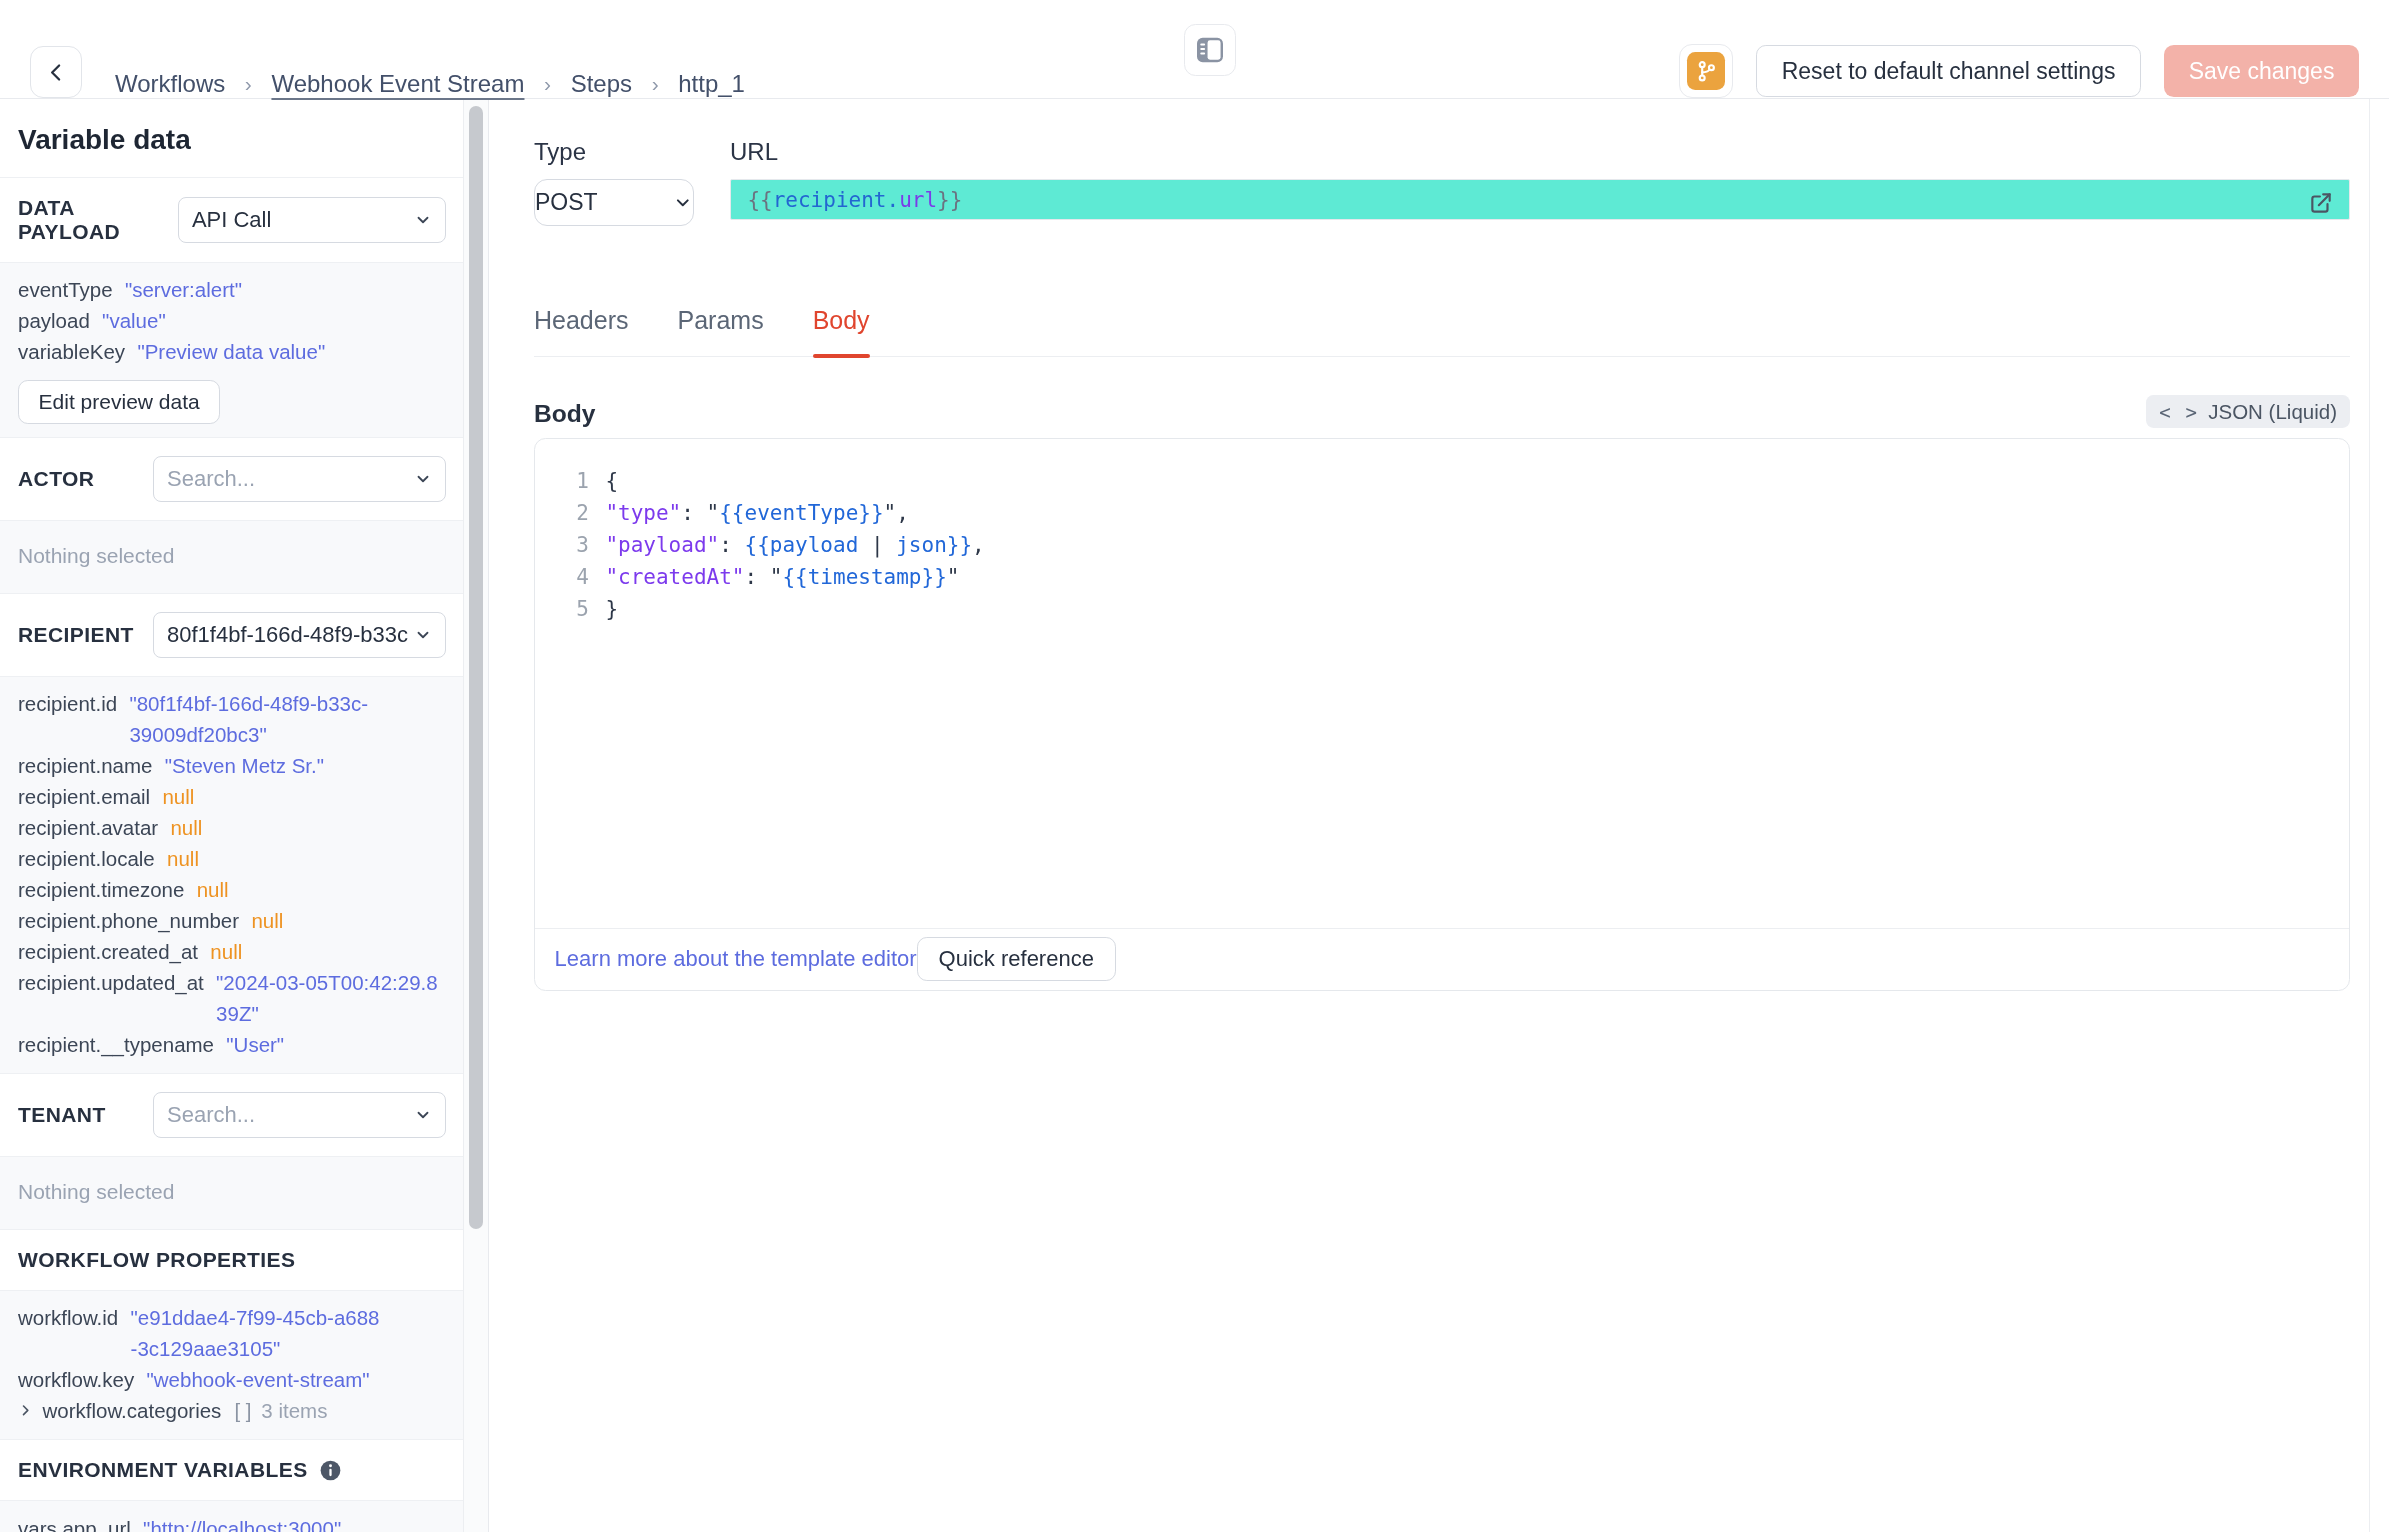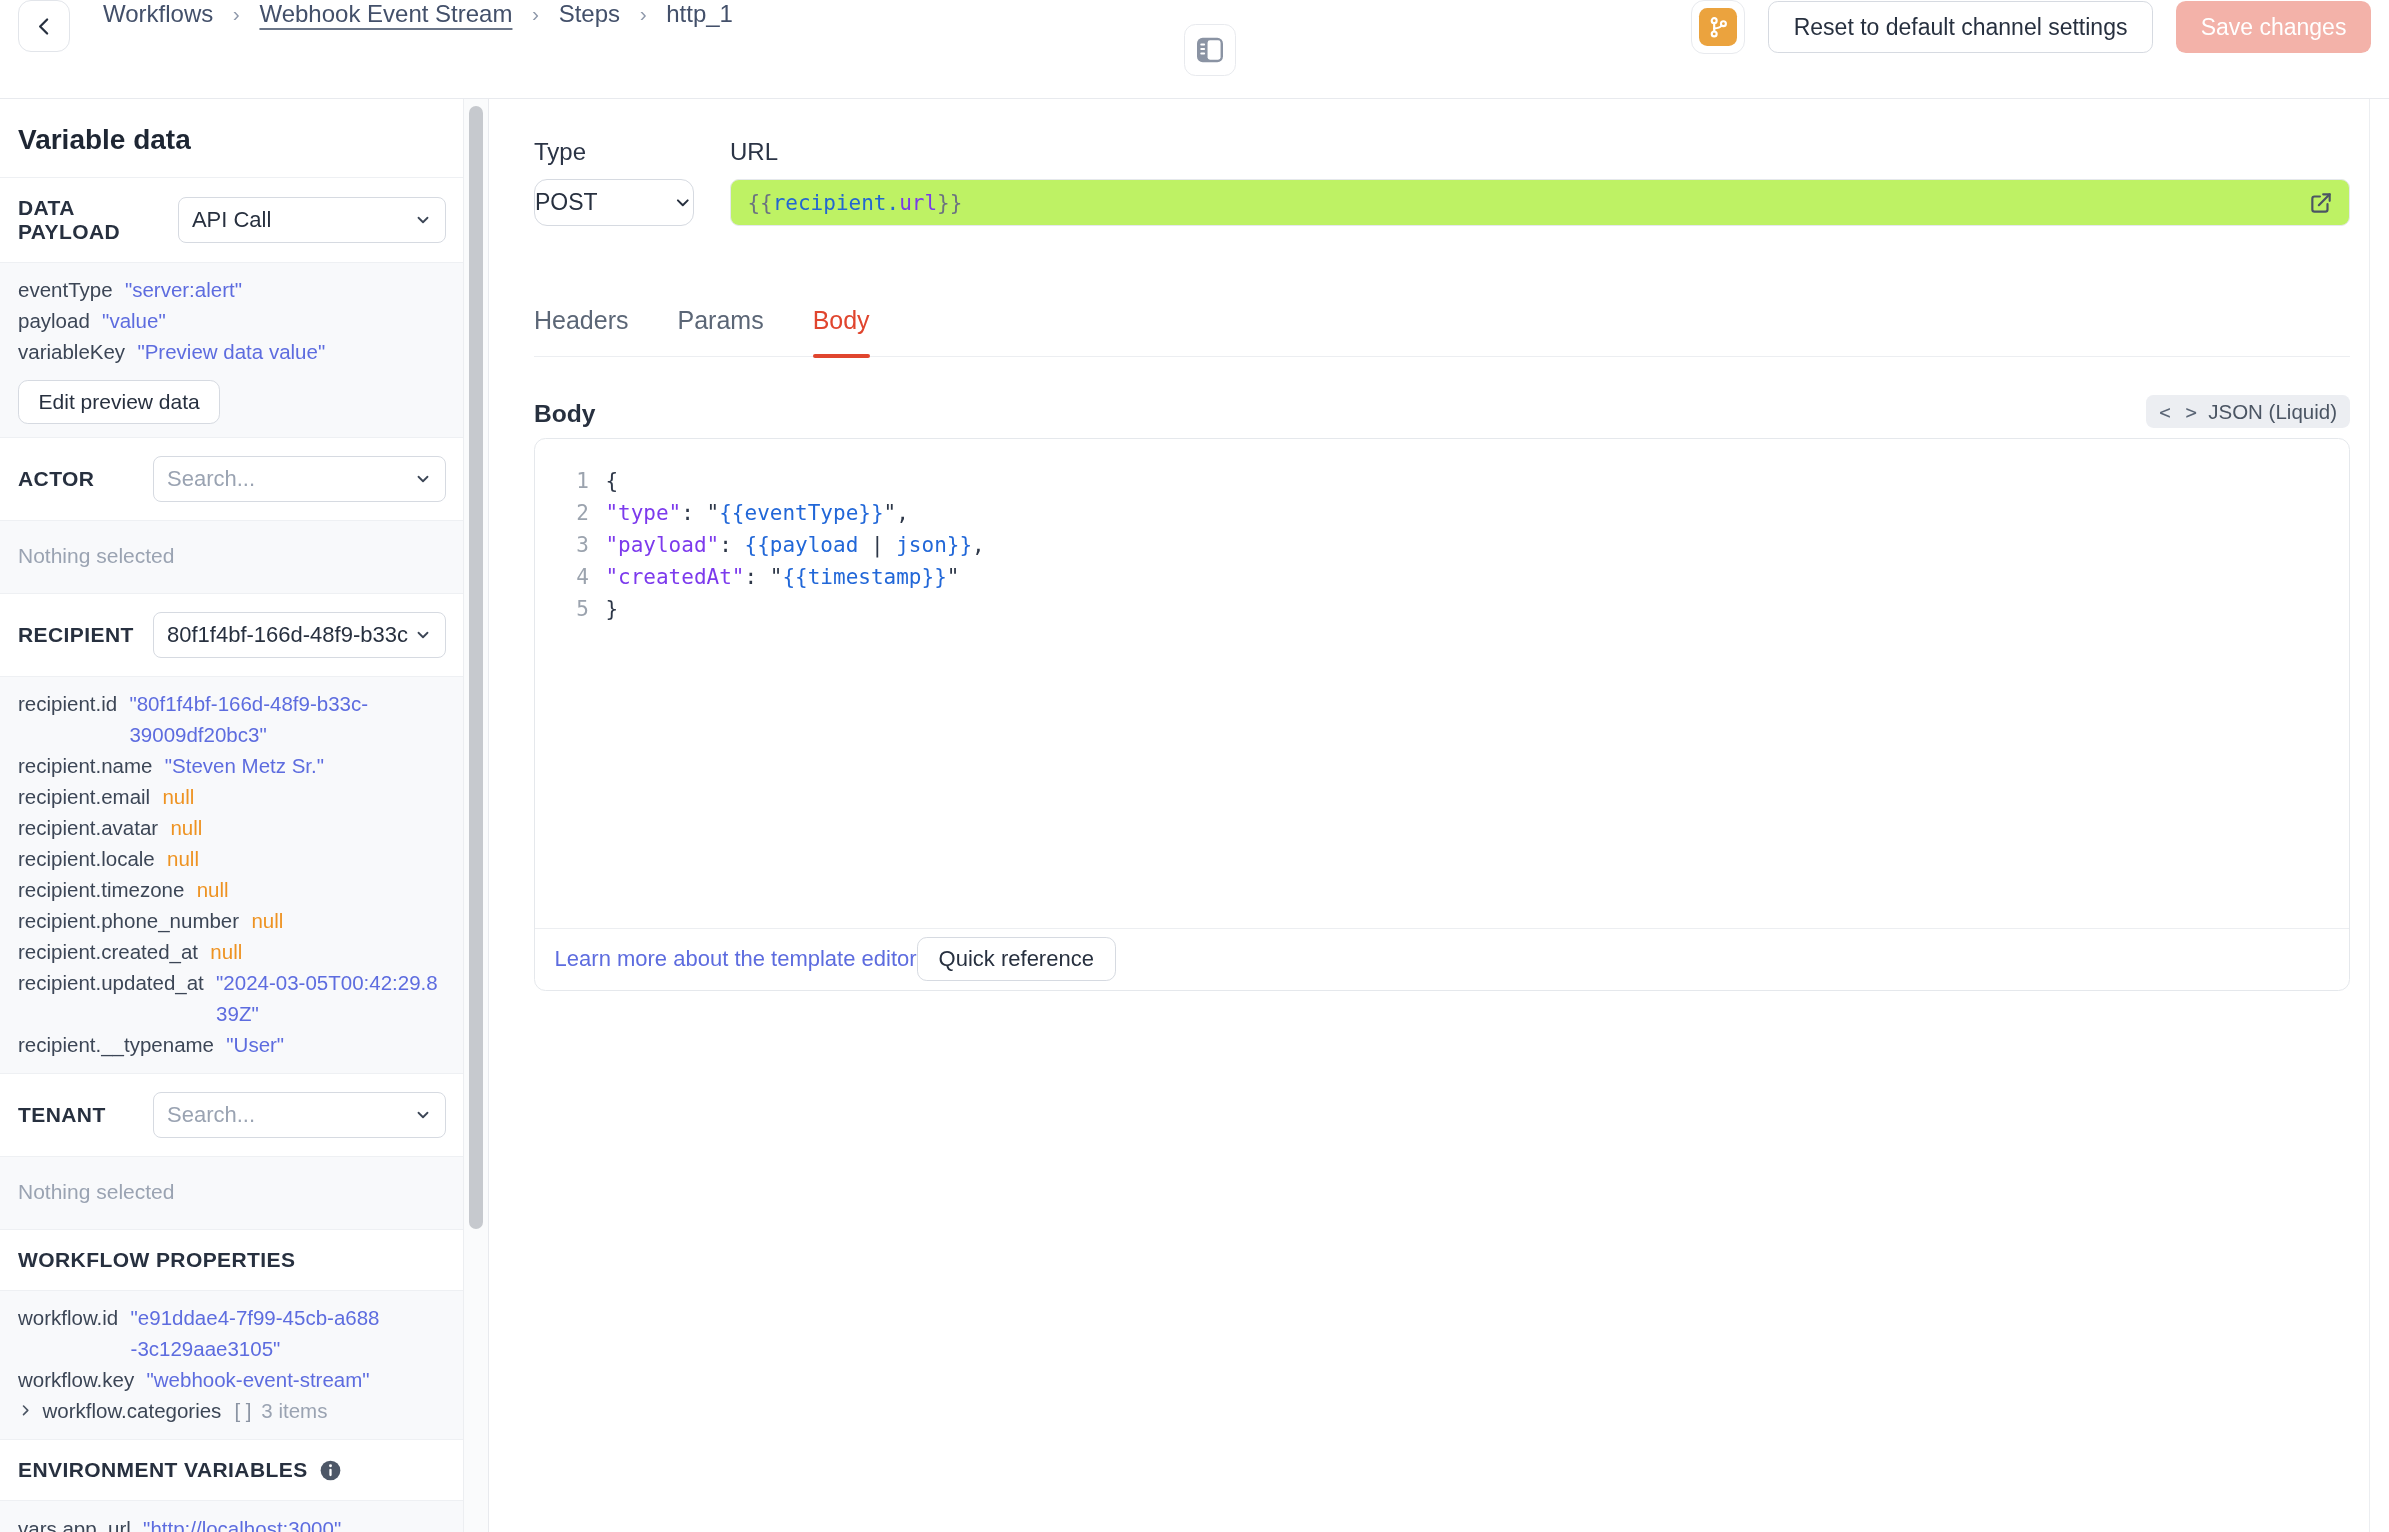--- a/index.html
+++ b/index.html
@@ -1,21 +1,21 @@
 <!DOCTYPE html>
 <html style="--accent-red: #e0452e; --value-blue: #5d6cdf; --null-orange: #ee9322; --save-disabled-bg: #f3b2a9; --icon-orange: #eba33e;font-size:13px"><head>
 <meta charset="utf-8">
 <style>
   * { margin:0; padding:0; box-sizing:border-box; }
   html,body { width:2389px; height:1532px; overflow:hidden; background:#fff;
     font-family:"Liberation Sans", sans-serif; color:#27303f; }
 
   
   .topbar { position:absolute; left:0; top:0; width:2389px; height:99px; background:#fff;
-    border-bottom:1.6px solid #e8eaee; display:flex; align-items:flex-start; padding:0 18px; z-index:5; }
+    border-bottom:1.6px solid #e8eaee; display:flex; align-items:flex-end; padding:0 30px; z-index:5; }
   .back-btn { width:52px; height:52px; border:1.6px solid #e2e5ea; border-radius:13px; background:#fff;
     display:flex; align-items:center; justify-content:center; cursor:pointer; flex-shrink:0; }
   .breadcrumb { display:flex; align-items:center; gap:19.6px; margin-left:33px; font-size:24px; color:#43506a; }
   .crumb { white-space:nowrap; }
   .crumb-link { text-decoration:underline; text-underline-offset:5.7px; text-decoration-color:#6b7689; cursor:pointer; }
   .crumb-sep { color:#8f99ab; font-size:21px; }
   .panel-toggle { position:absolute; left:50%; transform:translateX(0); margin-left:-10.6px; top:24px;
     width:52px; height:52px; border:1.6px solid #e8eaee; border-radius:11.5px; background:#fff;
     display:flex; align-items:center; justify-content:center; cursor:pointer; }
   .topbar-right { margin-left:auto; display:flex; align-items:center; gap:23px; }
@@ -58,21 +58,21 @@
 
   
   .main { position:absolute; left:490px; top:99px; right:0; bottom:0; background:#fff; }
   .main-gutter { position:absolute; right:0; top:0; bottom:0; width:19.6px; background:#fff; border-left:1.6px solid #eceef1; }
   .main-content { position:absolute; left:44px; right:39px; top:0; }
   .fields-row { display:flex; gap:36px; margin-top:39px; }
   .field-label { font-size:24px; font-weight:500; color:#2b3446; margin-bottom:13px; }
   .type-select { width:160px; height:47px; border:1.6px solid #d6dae1; border-radius:13px; background:#fff;
     display:flex; align-items:center; justify-content:space-between; gap:19.6px; font-size:23px; color:#27303f; cursor:pointer; }
   .url-field { flex:1; }
-  .url-input { height:47px; border:1.6px solid #e5e8ec; border-radius:9px; background:#bef264;
+  .url-input { height:41px; border:1.6px solid #e5e8ec; border-radius:2px; background:#5eead4;
     display:flex; align-items:center; padding:0 57px 0 16.4px; position:relative;
     font-family:"DejaVu Sans Mono", monospace; font-size:21px; }
   .url-ext { position:absolute; right:14.7px; top:9.8px; cursor:pointer; }
   .tok-brace { color:#6b7280; } .tok-obj { color:#2366d1; } .tok-prop { color:#7a3ce8; }
   .tabs { margin-top:80px; display:flex; gap:49px; border-bottom:1.6px solid #eceef1; }
   .tab { font-size:25px; font-weight:500; color:#5b6676; padding-bottom:21px; position:relative; cursor:pointer; }
   .tab.t-active { color:var(--accent-red,#e0452e); }
   .tab.t-active::after { content:''; position:absolute; left:0; right:0; bottom:-1.6px; height:4.1px;
     background:var(--accent-red,#e0452e); border-radius:2.5px; }
   .body-header { margin-top:38px; display:flex; justify-content:space-between; align-items:flex-end; }

